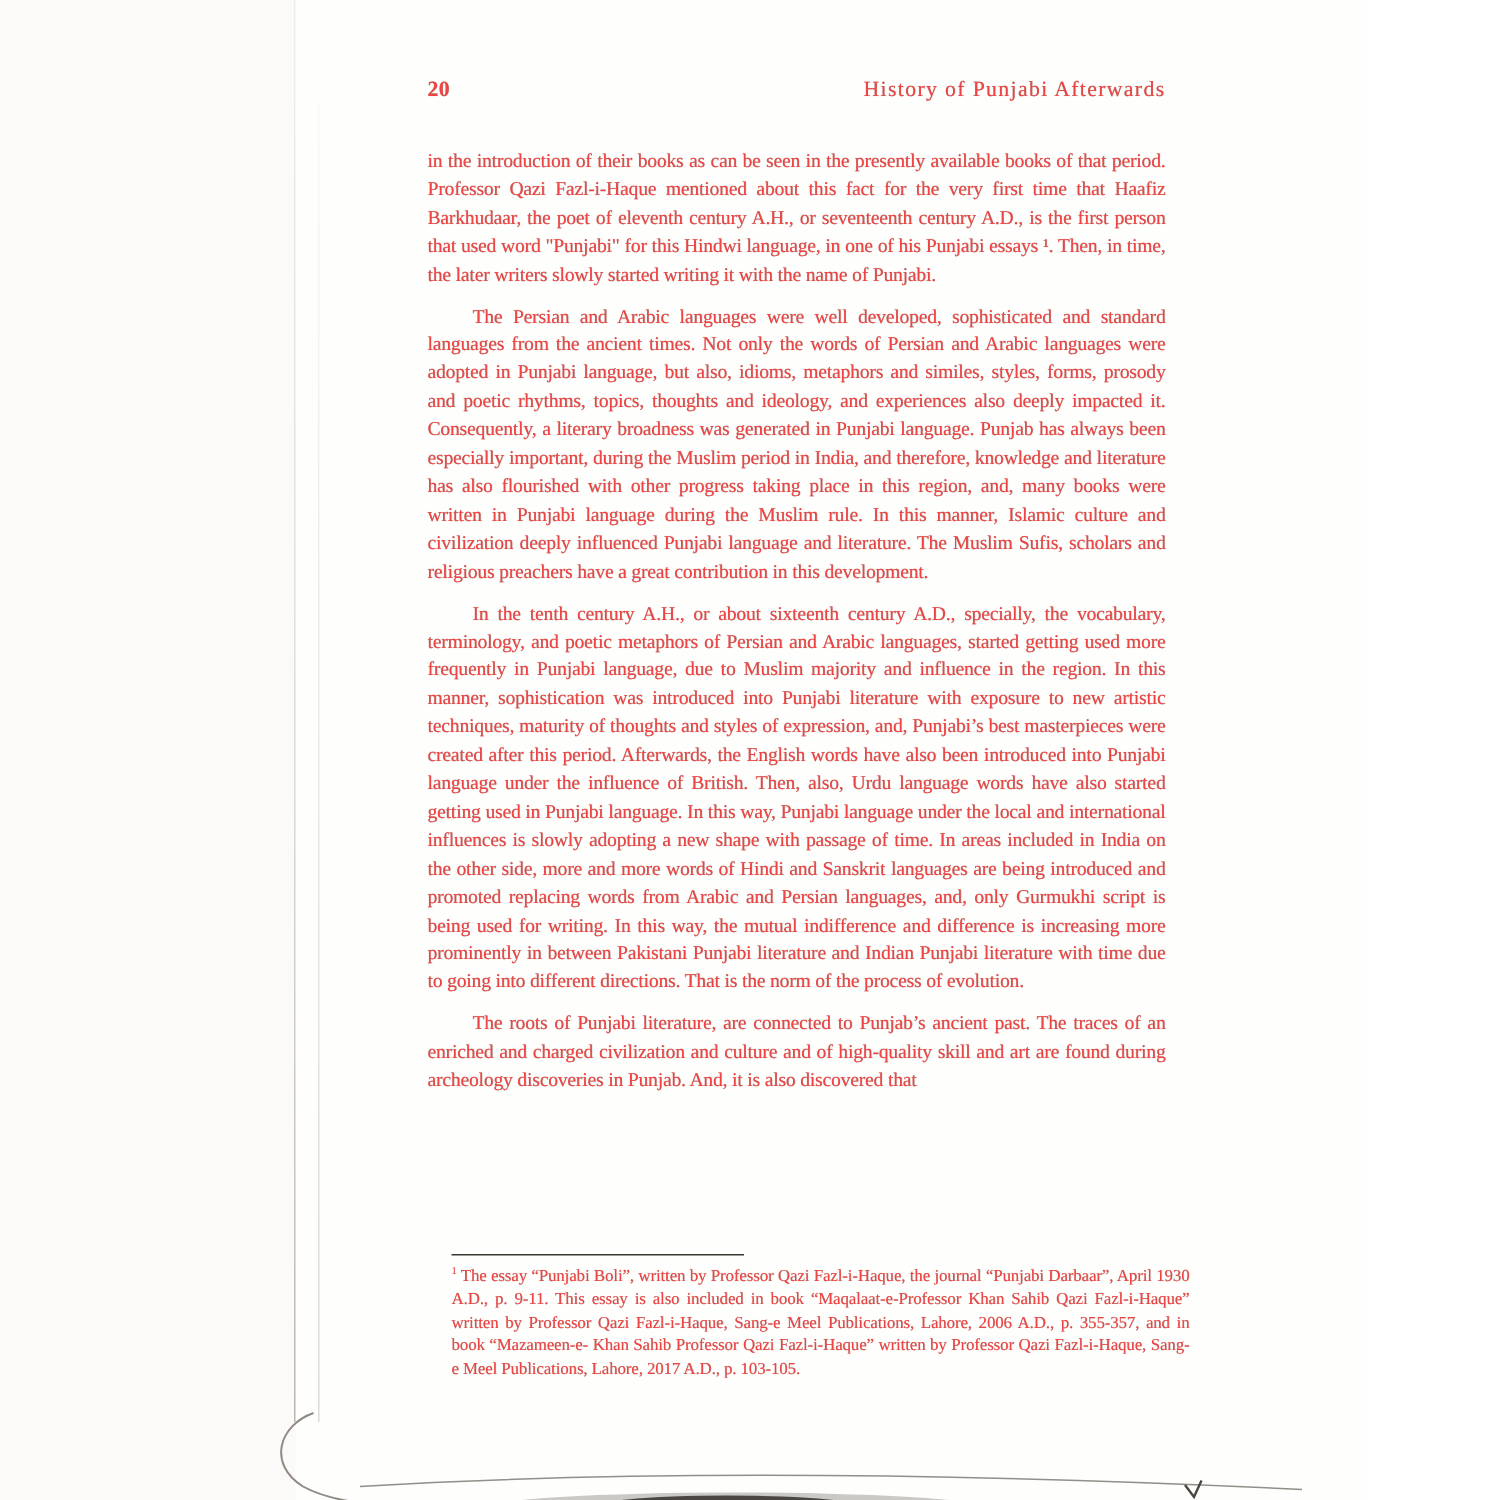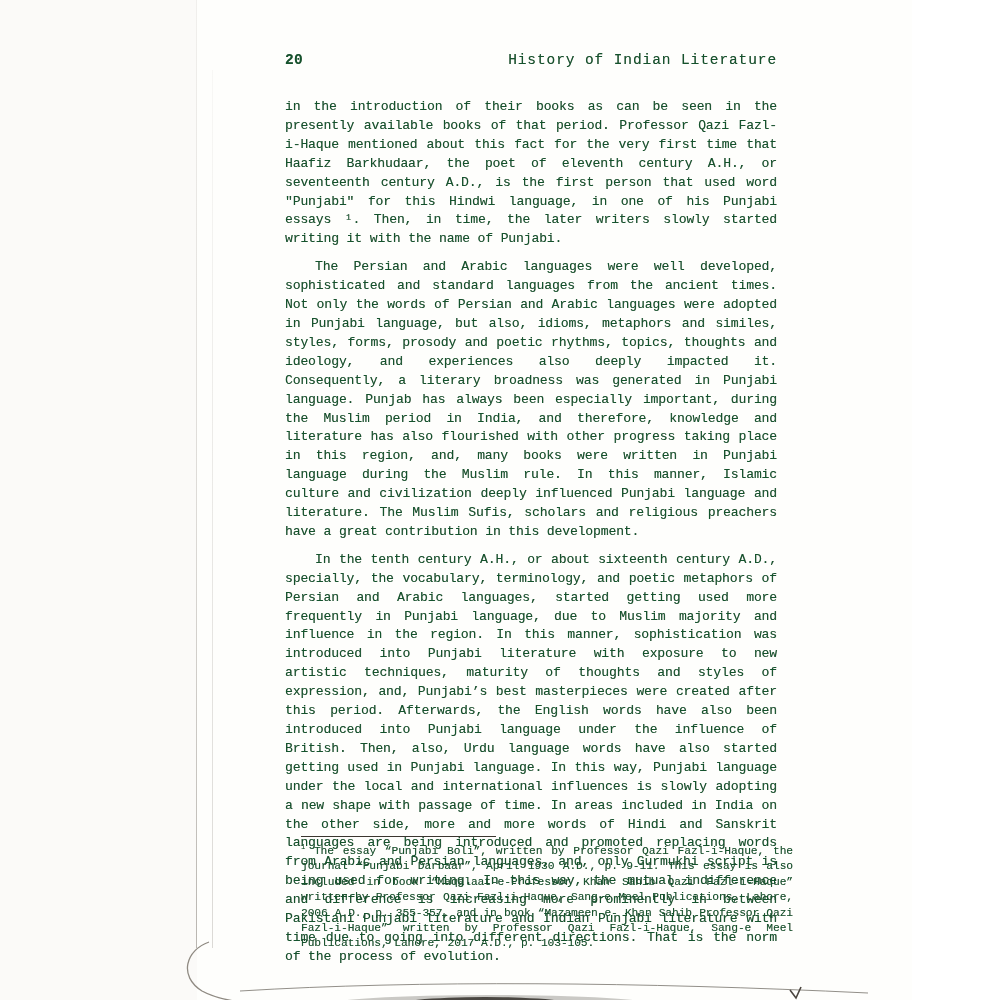--- a/index.html
+++ b/index.html
@@ -1,21 +1,21 @@
 <!DOCTYPE html>
 <html><head>
 <meta charset="utf-8">
 <style>
   * { margin:0; padding:0; box-sizing:border-box; }
   html,body { background:#ffffff; }
   .scan {
     position:relative; width:912px; height:1000px;
     background:#fefefc; overflow:hidden;
-    font-family:Liberation Mono, monospace;
-    color:#14532d;
+    font-family:Liberation Serif, serif;
+    color:#ef4444;
   }
   .outside-left {
     position:absolute; left:0; top:0; width:197px; height:100%;
     background:#fbfaf8;
   }
   .page-edge-1 {
     position:absolute; left:196px; top:0; width:1px; height:948px;
     background:linear-gradient(to bottom, rgba(150,144,136,0.10) 0%, rgba(140,134,126,0.28) 55%, rgba(120,114,106,0.5) 100%);
   }
   .page-edge-2 {
@@ -72,27 +72,28 @@
     <ellipse cx="490" cy="75" rx="165" ry="10" fill="#6b665f" opacity="0.35"></ellipse>
     <ellipse cx="485" cy="76" rx="95" ry="9" fill="#3c3833" opacity="0.9"></ellipse>
 
     <path d="M 790 60 l 6 8 l 5 -11" fill="none" stroke="#4a453f" stroke-width="1.6"></path>
   </svg>
 
   <div class="page-body">
 
     <header class="running-head">
       <span class="pagenum">20</span>
-      <span class="runtitle">History of Indian Literature</span>
+      <span class="runtitle">History of Punjabi Afterwards</span>
     </header>
 
     <main class="text-block">
       <p class="para no-indent">in the introduction of their books as can be seen in the presently available books of that period. Professor Qazi Fazl-i-Haque mentioned about this fact for the very first time that Haafiz Barkhudaar, the poet of eleventh century A.H., or seventeenth century A.D., is the first person that used word "Punjabi" for this Hindwi language, in one of his Punjabi essays ¹. Then, in time, the later writers slowly started writing it with the name of Punjabi.</p>
       <p class="para">The Persian and Arabic languages were well developed, sophisticated and standard languages from the ancient times. Not only the words of Persian and Arabic languages were adopted in Punjabi language, but also, idioms, metaphors and similes, styles, forms, prosody and poetic rhythms, topics, thoughts and ideology, and experiences also deeply impacted it. Consequently, a literary broadness was generated in Punjabi language. Punjab has always been especially important, during the Muslim period in India, and therefore, knowledge and literature has also flourished with other progress taking place in this region, and, many books were written in Punjabi language during the Muslim rule. In this manner, Islamic culture and civilization deeply influenced Punjabi language and literature. The Muslim Sufis, scholars and religious preachers have a great contribution in this development.</p>
       <p class="para">In the tenth century A.H., or about sixteenth century A.D., specially, the vocabulary, terminology, and poetic metaphors of Persian and Arabic languages, started getting used more frequently in Punjabi language, due to Muslim majority and influence in the region. In this manner, sophistication was introduced into Punjabi literature with exposure to new artistic techniques, maturity of thoughts and styles of expression, and, Punjabi’s best masterpieces were created after this period. Afterwards, the English words have also been introduced into Punjabi language under the influence of British. Then, also, Urdu language words have also started getting used in Punjabi language. In this way, Punjabi language under the local and international influences is slowly adopting a new shape with passage of time. In areas included in India on the other side, more and more words of Hindi and Sanskrit languages are being introduced and promoted replacing words from Arabic and Persian languages, and, only Gurmukhi script is being used for writing. In this way, the mutual indifference and difference is increasing more prominently in between Pakistani Punjabi literature and Indian Punjabi literature with time due to going into different directions. That is the norm of the process of evolution.</p>
+      <p class="para">The roots of Punjabi literature, are connected to Punjab’s ancient past. The traces of an enriched and charged civilization and culture and of high-quality skill and art are found during archeology discoveries in Punjab. And, it is also discovered that</p>
     </main>
 
     <footer class="footnote-area">
       <div class="fn-rule"></div>
       <p class="fn-text"><sup>1</sup> <span>The essay “Punjabi Boli”, written by Professor Qazi Fazl-i-Haque, the journal “Punjabi Darbaar”, April 1930 A.D., p. 9-11. This essay is also included in book “Maqalaat-e-Professor Khan Sahib Qazi Fazl-i-Haque” written by Professor Qazi Fazl-i-Haque, Sang-e Meel Publications, Lahore, 2006 A.D., p. 355-357, and in book “Mazameen-e- Khan Sahib Professor Qazi Fazl-i-Haque” written by Professor Qazi Fazl-i-Haque, Sang-e Meel Publications, Lahore, 2017 A.D., p. 103-105.</span></p>
     </footer>
 
   </div>
 </div>
 

